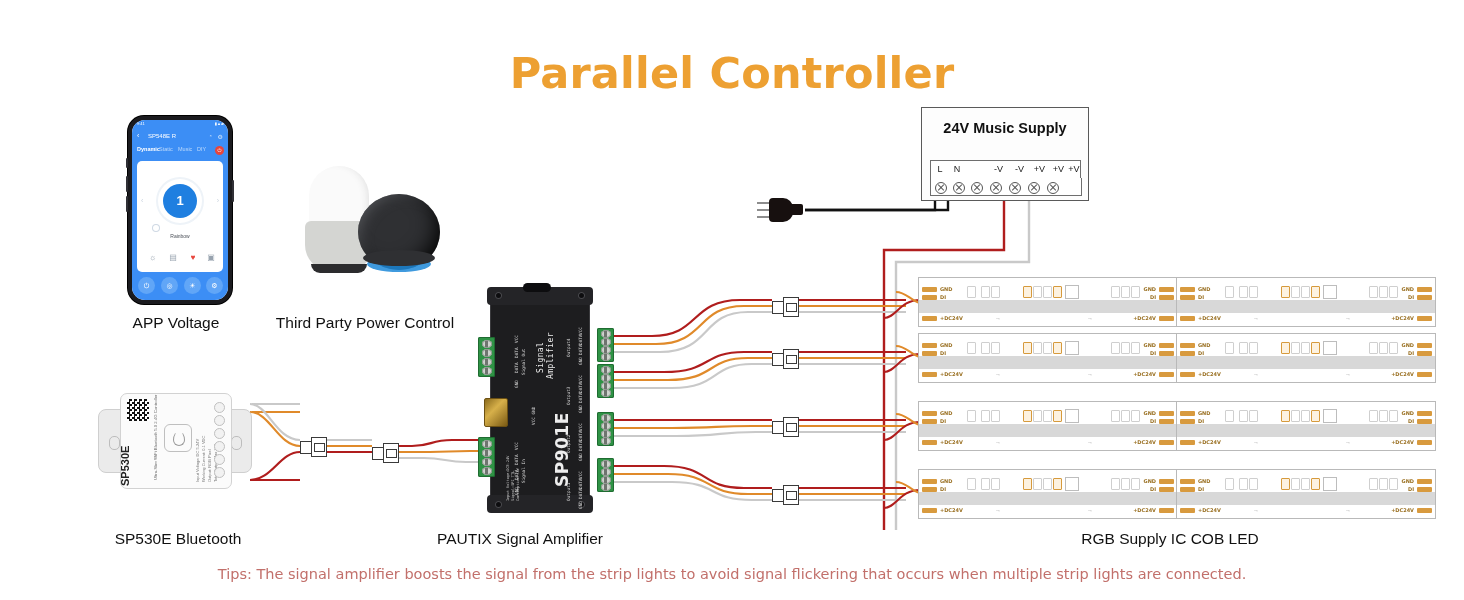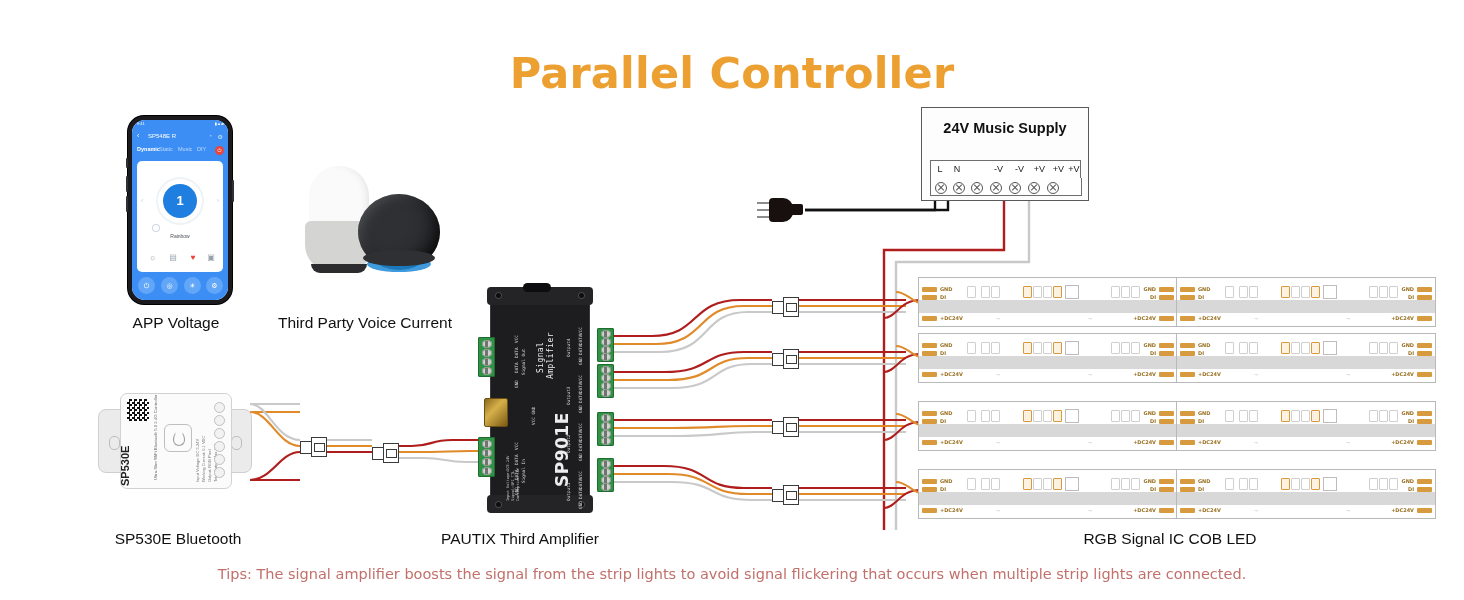--- a/index.html
+++ b/index.html
@@ -249,21 +249,21 @@
 <div class="abs" id="gh">
   <div class="top"></div>
   <div class="base"></div>
   <div class="foot"></div>
 </div>
 <div class="abs" id="echo">
   <div class="ball"></div>
   <div class="ring"></div>
   <div class="ringmask"></div>
 </div>
-<div class="abs caption" style="left:265px;top:314px;width:200px;">Third Party Voice Current</div>
+<div class="abs caption" style="left:265px;top:314px;width:200px;">Third Party Power Control</div>
 
 <div class="abs" id="psu">
   <div class="ttl">24V Music Supply</div>
   <div class="strip">
     <div class="lbl first" style="left:0;width:18px;">L</div>
     <div class="lbl" style="left:18px;width:18px;">N</div>
     <div class="lbl" style="left:36px;width:22px;"></div>
     <div class="lbl" style="left:58px;width:21px;">-V</div>
     <div class="lbl" style="left:79px;width:21px;">-V</div>
     <div class="lbl" style="left:100px;width:19px;">+V</div>
@@ -434,21 +434,21 @@
     <i style="top:18px"></i>
     <i style="top:25px"></i>
   </div>
 <div class="abs term" style="left:597px;top:458px;height:34px;">
     <i style="top:2px"></i>
     <i style="top:10px"></i>
     <i style="top:18px"></i>
     <i style="top:25px"></i>
   </div>
 
-<div class="abs caption" style="left:390px;top:530px;width:260px;">PAUTIX Third Amplifier</div>
+<div class="abs caption" style="left:390px;top:530px;width:260px;">PAUTIX Signal Amplifier</div>
 
 <div class="abs strip" style="left:918px;top:277px;">
   <div class="seg" style="left:0;width:258px;">
     <div class="band"></div>
     <div class="pad" style="left:3px;top:9px;"></div>
     <div class="pad" style="left:3px;top:17px;"></div>
     <div class="pad" style="left:3px;top:38px;"></div>
     <div class="pl" style="left:21px;top:8px;">GND</div>
     <div class="pl" style="left:21px;top:16px;">DI</div>
     <div class="pl" style="left:21px;top:37px;">+DC24V</div>
@@ -672,15 +672,15 @@
     <div class="arw" style="left:168px;">→</div>
     <div class="pad" style="right:3px;top:9px;"></div>
       <div class="pad" style="right:3px;top:17px;"></div>
       <div class="pad" style="right:3px;top:38px;"></div>
     <div class="pl" style="right:21px;top:8px;">GND</div>
     <div class="pl" style="right:21px;top:16px;">DI</div>
     <div class="pl" style="right:21px;top:37px;">+DC24V</div>
   </div>
 </div>
 
-<div class="abs caption" style="left:1000px;top:530px;width:340px;">RGB Signal IC COB LED</div>
+<div class="abs caption" style="left:1000px;top:530px;width:340px;">RGB Supply IC COB LED</div>
 
 <div class="abs" id="tips">Tips: The signal amplifier boosts the signal from the strip lights to avoid signal flickering that occurs when multiple strip lights are connected.</div>
 
 </body></html>

